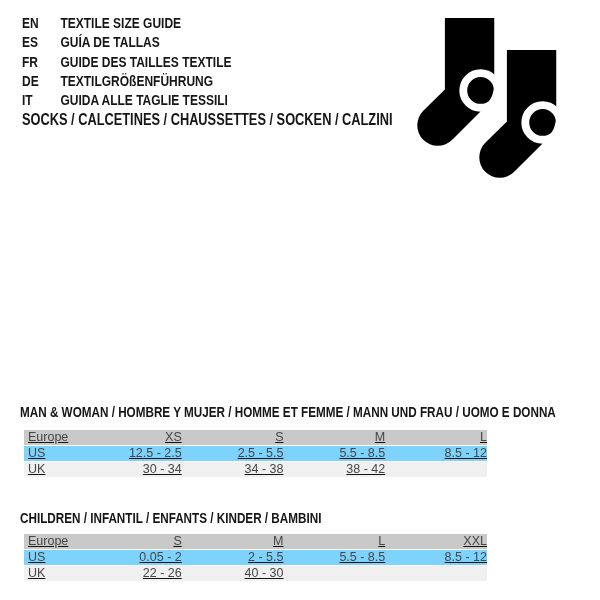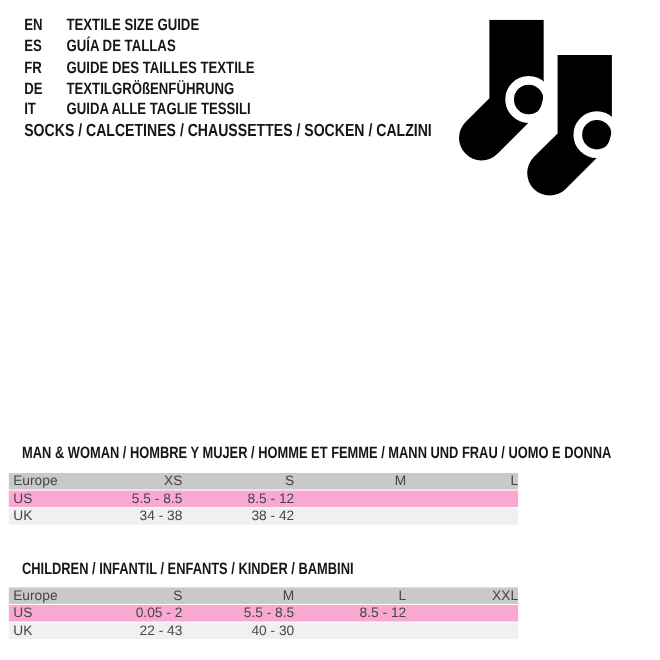--- a/index.html
+++ b/index.html
@@ -24,30 +24,30 @@
   
   .socks-svg { position:absolute; left:405px; top:18px; }
   
   .tbl-title {
     position:absolute; left:20px;
     transform:scaleX(0.78); transform-origin:0 0;
     font-weight:700; font-size:15px; line-height:16px; white-space:nowrap;
   }
   .tbl-title.t1 { top:404px; }
   .tbl-title.t2 { top:510px; }
-  .size-table { position:absolute; left:8px; width:463px; }
+  .size-table { position:absolute; left:24px; width:463px;text-decoration:underline; }
   .size-table.t1 { top:430px; }
   .size-table.t2 { top:534px; }
   .trow {
     display:grid; grid-template-columns:56px repeat(4,1fr);
     height:15px; line-height:15px; font-size:12.5px; color:#464646;
     margin-bottom:1px;
   }
   .trow.thead { background:#c9c9c9; }
-  .trow.white { background:#f9a8d4; }
+  .trow.white { background:#7dd3fc; }
   .trow.light { background:#f0f0f0; }
   .cell { text-align:right; overflow:visible; white-space:nowrap; }
   .cell.label { text-align:left; padding-left:4px; }
 </style>
 </head>
 <body>
 
 <div class="lang-list">
   <div class="lang-row">
       <span class="lang-code">EN</span>
@@ -88,43 +88,47 @@
 <div class="size-table t1">
   <div class="trow thead">
     <div class="cell label">Europe</div>
     <div class="cell">XS</div>
     <div class="cell">S</div>
     <div class="cell">M</div>
     <div class="cell">L</div>
   </div>
   <div class="trow white">
     <div class="cell label">US</div>
+    <div class="cell">12.5 - 2.5</div>
+    <div class="cell">2.5 - 5.5</div>
     <div class="cell">5.5 - 8.5</div>
     <div class="cell">8.5 - 12</div>
   </div>
   <div class="trow light">
     <div class="cell label">UK</div>
+    <div class="cell">30 - 34</div>
     <div class="cell">34 - 38</div>
     <div class="cell">38 - 42</div>
   </div>
 </div>
 
 <div class="tbl-title t2">CHILDREN / INFANTIL / ENFANTS / KINDER / BAMBINI</div>
 <div class="size-table t2">
   <div class="trow thead">
     <div class="cell label">Europe</div>
     <div class="cell">S</div>
     <div class="cell">M</div>
     <div class="cell">L</div>
     <div class="cell">XXL</div>
   </div>
   <div class="trow white">
     <div class="cell label">US</div>
     <div class="cell">0.05 - 2</div>
+    <div class="cell">2 - 5.5</div>
     <div class="cell">5.5 - 8.5</div>
     <div class="cell">8.5 - 12</div>
   </div>
   <div class="trow light">
     <div class="cell label">UK</div>
-    <div class="cell">22 - 43</div>
+    <div class="cell">22 - 26</div>
     <div class="cell">40 - 30</div>
   </div>
 </div>
 
 </body></html>

